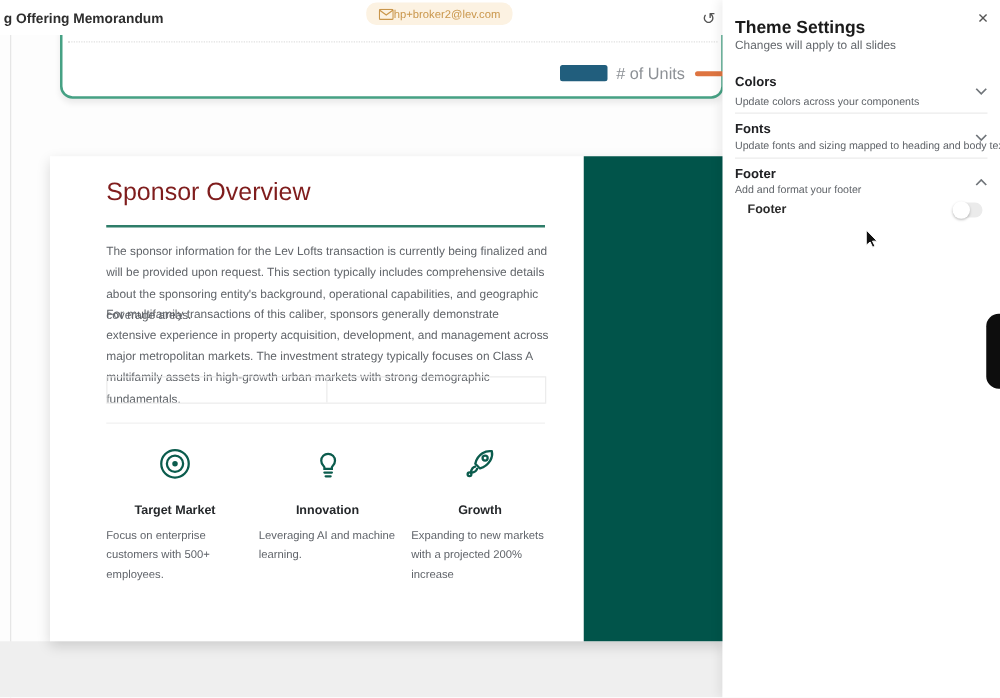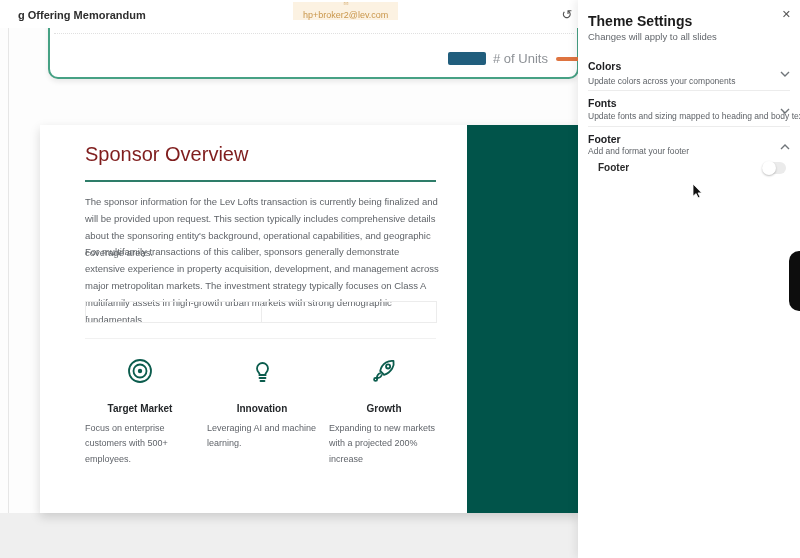--- a/index.html
+++ b/index.html
@@ -1,24 +1,24 @@
 <!DOCTYPE html>
 <html><head>
 <meta charset="utf-8">
 <style>
   * { margin:0; padding:0; box-sizing:border-box; }
   html,body { width:800px; height:558px; overflow:hidden; background:#ffffff;
               font-family:"Liberation Sans", sans-serif; position:relative; }
 
   
   .topbar { position:absolute; left:0; top:0; width:800px; height:28px; background:#fff; z-index:50; }
-  .doc-title { position:absolute; left:18px; top:9px; font-size:11px; font-weight:700; color:#2e2e2e; white-space:nowrap; }
+  .doc-title { position:absolute; left:3px; top:9px; font-size:11px; font-weight:700; color:#2e2e2e; white-space:nowrap; }
   .email-badge { position:absolute; left:293px; top:2px; height:18px; background:#fcf2e2;
-                 border-radius:0; color:#c9964b; font-size:9px; display:flex; align-items:center;
-                 gap:5px; padding:0 10px;flex-direction:column; }
+                 border-radius:8px; color:#c9964b; font-size:9px; display:flex; align-items:center;
+                 gap:0; padding:0 10px; }
 
   
   .workspace { position:absolute; left:0; top:28px; width:800px; height:530px; background:#fdfdfd; z-index:1; }
   .left-vline { position:absolute; left:8px; top:28px; height:530px; width:1px; background:#e6e6e6; z-index:2; }
   .bottom-strip { position:absolute; left:0; top:513px; width:578px; height:45px; background:#efefef; z-index:3; }
 
   
   .chart-card { position:absolute; left:48px; top:-42px; width:531px; height:121px; background:#fff;
                 border:2px solid #46a184; border-radius:10px; z-index:5;
                 box-shadow:0 3px 5px rgba(0,0,0,0.08); }

